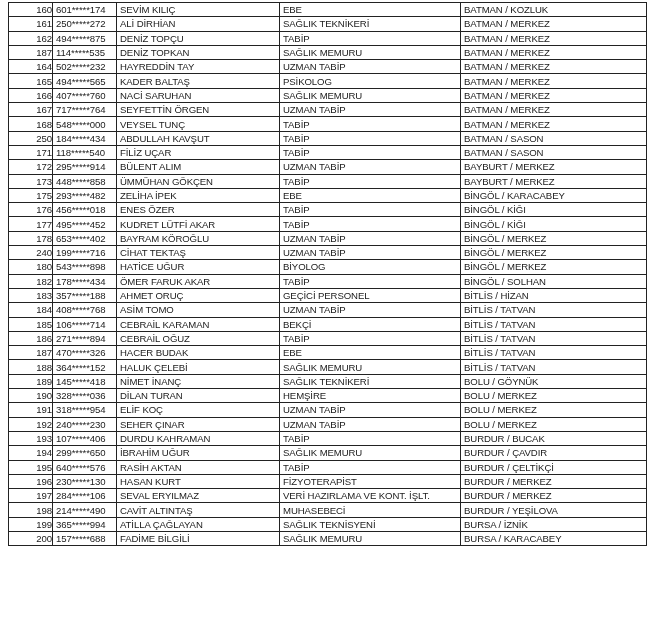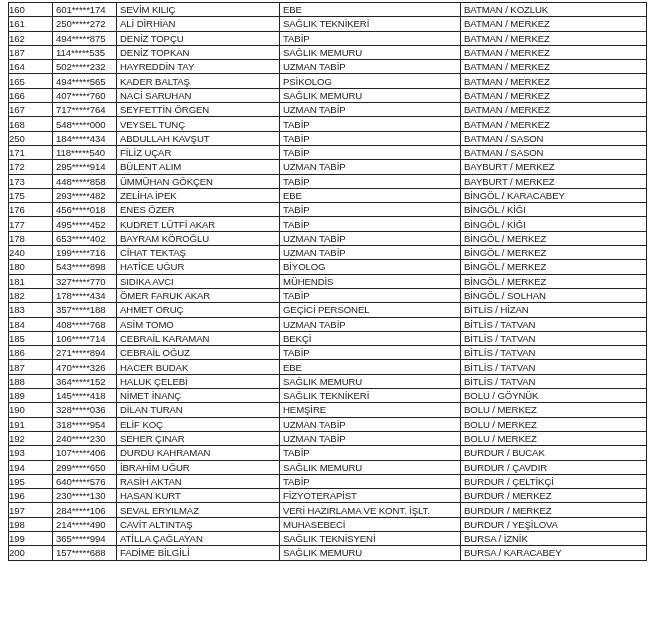--- a/index.html
+++ b/index.html
@@ -15,21 +15,21 @@
   td {
     border: 1px solid #222;
     height: 13.3px;
     padding: 0 0 0 3px;
     white-space: nowrap;
     overflow: hidden;
     line-height: 13px;
     vertical-align: middle;
     letter-spacing: -0.1px;
   }
-  td.seq { text-align: left; padding: 0; }
+  td.seq { text-align: right; padding: 0; }
   col.c-seq { width: 44px; }
   col.c-id { width: 64px; }
   col.c-name { width: 163px; }
   col.c-title { width: 181px; }
   col.c-loc { width: 186px; }
   tr { transform: scaleY(1); }
 </style>
 </head>
 <body>
 
@@ -170,27 +170,20 @@
     <td>BİNGÖL / MERKEZ</td>
   </tr>
         <tr>
     <td class="seq">180</td>
     <td>543*****898</td>
     <td>HATİCE UĞUR</td>
     <td>BİYOLOG</td>
     <td>BİNGÖL / MERKEZ</td>
   </tr>
         <tr>
-    <td class="seq">181</td>
-    <td>327*****770</td>
-    <td>SIDIKA AVCI</td>
-    <td>MÜHENDİS</td>
-    <td>BİNGÖL / MERKEZ</td>
-  </tr>
-        <tr>
     <td class="seq">182</td>
     <td>178*****434</td>
     <td>ÖMER FARUK AKAR</td>
     <td>TABİP</td>
     <td>BİNGÖL / SOLHAN</td>
   </tr>
         <tr>
     <td class="seq">183</td>
     <td>357*****188</td>
     <td>AHMET ORUÇ</td>

